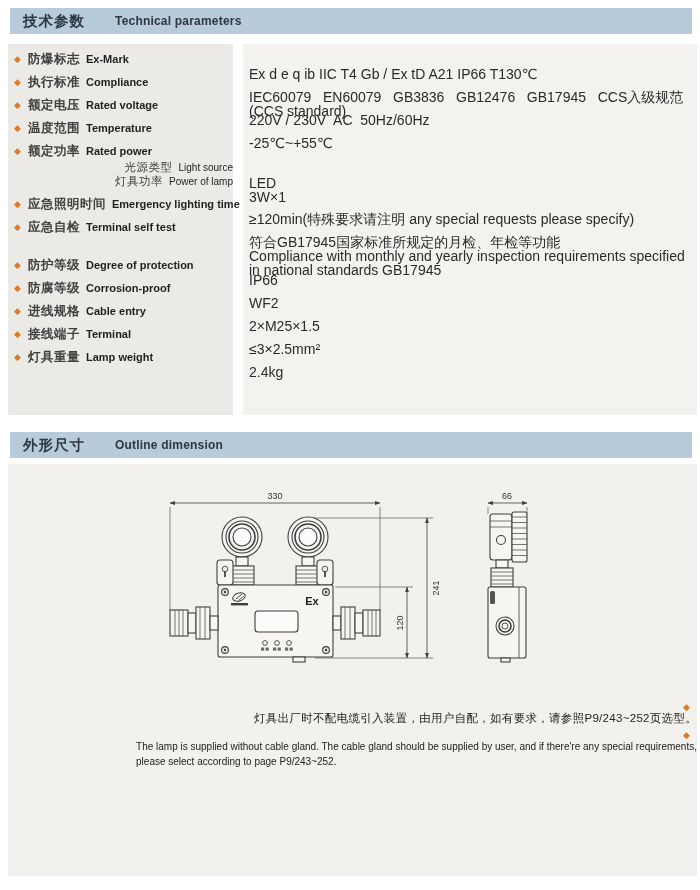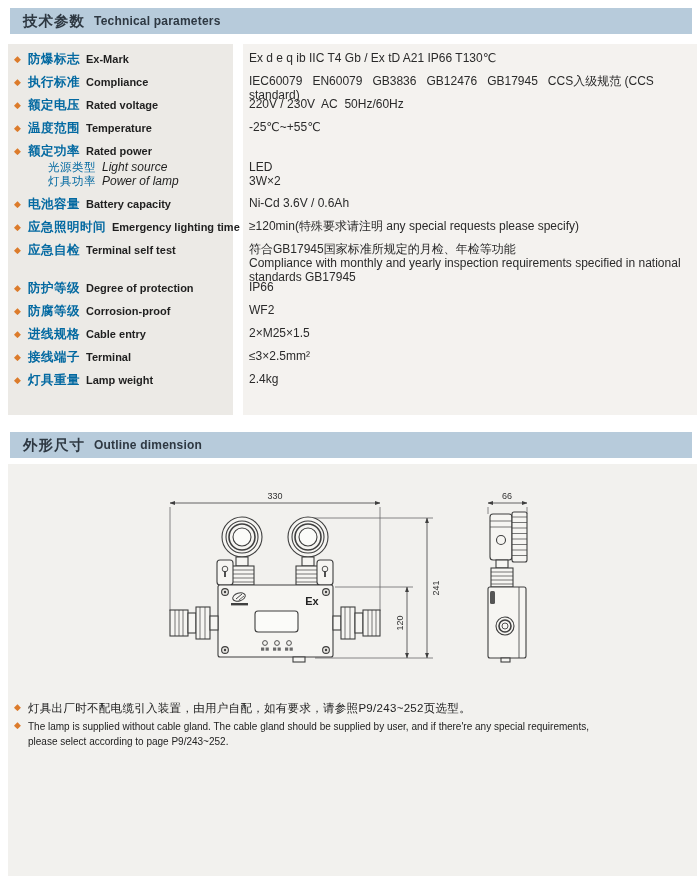--- a/index.html
+++ b/index.html
@@ -1,54 +1,54 @@
 <!DOCTYPE html>
 <html><head>
 <meta charset="utf-8">
 <style>
   html,body{margin:0;padding:0;}
   .canvas{position:relative;width:700px;height:890px;background:#ffffff;
     font-family:"Liberation Sans","DejaVu Sans",sans-serif;overflow:hidden;color:#2e2e2e;}
 
   
   .bar{position:absolute;left:10px;right:8px;height:26px;background:#b7cbdb;
-    display:flex;align-items:center;padding-left:13px;box-sizing:border-box;}
+    display:flex;align-items:center;padding-left:13px;box-sizing:border-box;gap:21px;}
   .bar-zh{font-weight:bold;font-size:14.5px;color:#2e3842;letter-spacing:1px;}
   .bar-en{font-weight:bold;font-size:12px;color:#2e3842;margin-left:9px;letter-spacing:0.2px;}
 
   
   .spec-section{position:absolute;left:8px;right:3px;top:44px;height:371px;}
   .panel-left{position:absolute;left:0;top:0;width:225px;height:100%;background:#eceae6;}
   .panel-right{position:absolute;left:235px;top:0;right:0;height:100%;background:#f4f2ef;}
   .rows{position:absolute;left:0;right:0;top:7px;}
   .srow{display:flex;align-items:flex-start;}
   .h23{height:23px;} .h17{height:17px;} .h14{height:14px;} .h38{height:38px;}
   .gap8{margin-bottom:8px;}
   .slabel{width:225px;box-sizing:border-box;padding-left:6px;display:flex;align-items:baseline;}
   .blt{width:14px;font-size:9px;color:#dc7b2b;flex:none;position:relative;top:-1px;}
   .blt::before{content:"◆";}
-  .sub .slabel{padding-left:40px;}
-  .zh{font-weight:bold;font-size:12.5px;color:#0369a1;letter-spacing:0.5px;white-space:nowrap;}
+  .sub .slabel{padding-left:40px;justify-content:flex-end;}
+  .zh{font-weight:bold;font-size:12.5px;color:#404040;letter-spacing:0.5px;white-space:nowrap;}
   .en{font-weight:bold;font-size:11px;color:#1f1f1f;margin-left:6px;white-space:nowrap;}
   .sub .zh,.sub .en{font-weight:normal;font-size:11.5px;}
-  .sub .en{font-size:12px;font-style:italic;}
-  .sval{flex:1;box-sizing:border-box;padding-left:16px;font-size:12px;color:#2a2a2a;
-    white-space:pre-wrap;line-height:14px;}
+  .sub .en{font-size:10px;}
+  .sval{flex:1;box-sizing:border-box;padding-left:16px;font-size:14px;color:#2a2a2a;
+    white-space:pre-wrap;line-height:14px;margin-top:16px;}
 
   
   .outline-bg{position:absolute;left:8px;right:3px;top:464px;height:412px;background:#f2f1ee;}
 
   .drawing{position:absolute;left:155px;top:483px;width:420px;height:235px;}
   svg text{font-family:"Liberation Sans","DejaVu Sans",sans-serif;}
   .dimtxt{font-size:9px;fill:#333;}
   .extxt{font-size:11px;font-weight:bold;fill:#222;}
 
   
   .notes{position:absolute;left:8px;right:3px;top:701px;}
-  .note{display:flex;align-items:flex-start;margin-bottom:2px;}
+  .note{display:flex;align-items:flex-end;margin-bottom:2px;flex-direction:column;}
   .note .blt{margin-left:6px;top:1px;}
   .ntext{font-size:10px;color:#222;line-height:15.5px;white-space:pre-line;}
   .note-zh .ntext{font-size:11.5px;letter-spacing:0.3px;}
 </style>
 </head>
 <body>
 
 <div class="canvas">
 
   <div class="bar" style="top:8px;">
@@ -112,31 +112,23 @@
             <span class="en">Light source</span>
           </div>
         <div class="sval">LED</div>
       </div>
 
       <div class="srow h14 sub gap8">
         <div class="slabel">
             <span class="zh">灯具功率</span>
             <span class="en">Power of lamp</span>
           </div>
-        <div class="sval">3W×2</div>
-      </div>
-
-      <div class="srow h23">
-        <div class="slabel">
-            <span class="blt"></span>
-            <span class="zh">电池容量</span>
-            <span class="en">Battery capacity</span>
-          </div>
-        <div class="sval">Ni-Cd 3.6V / 0.6Ah</div>
-      </div>
+        <div class="sval">3W×1</div>
+      </div>
+
 
       <div class="srow h23">
         <div class="slabel">
             <span class="blt"></span>
             <span class="zh">应急照明时间</span>
             <span class="en">Emergency lighting time</span>
           </div>
         <div class="sval">≥120min(特殊要求请注明 any special requests please specify)</div>
       </div>
 

